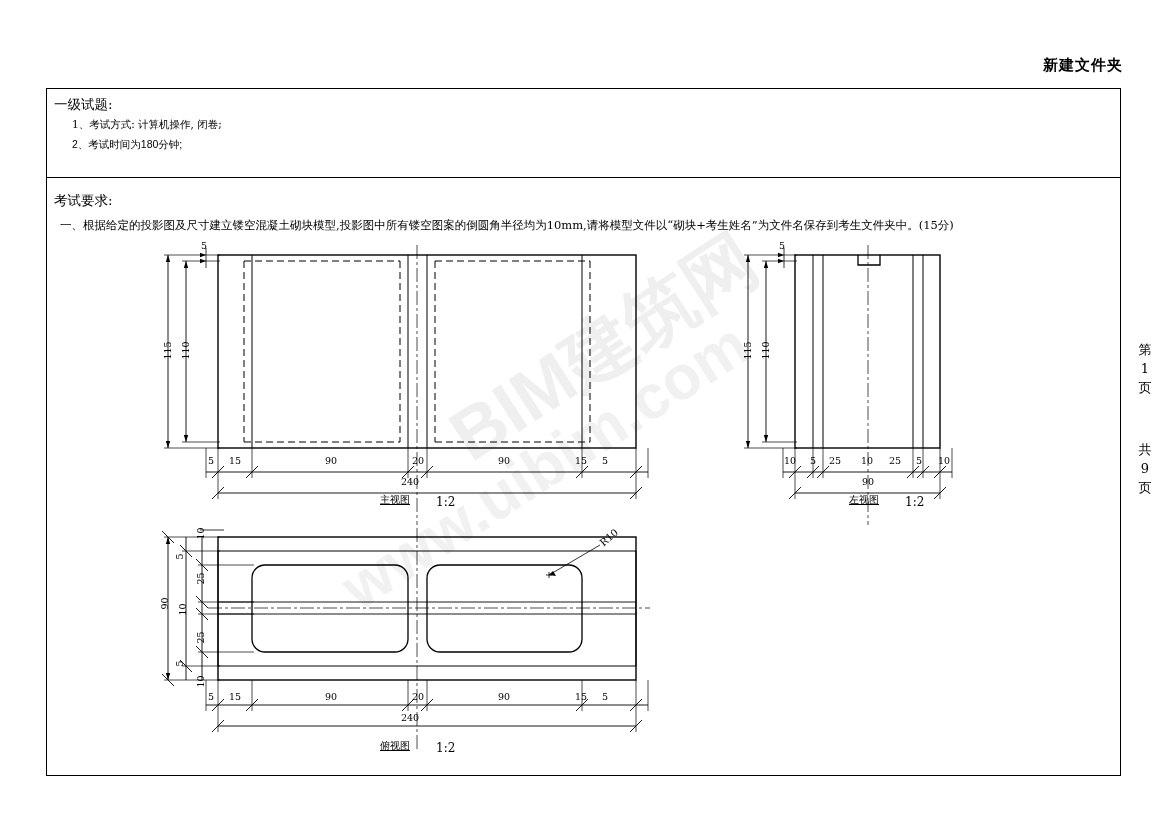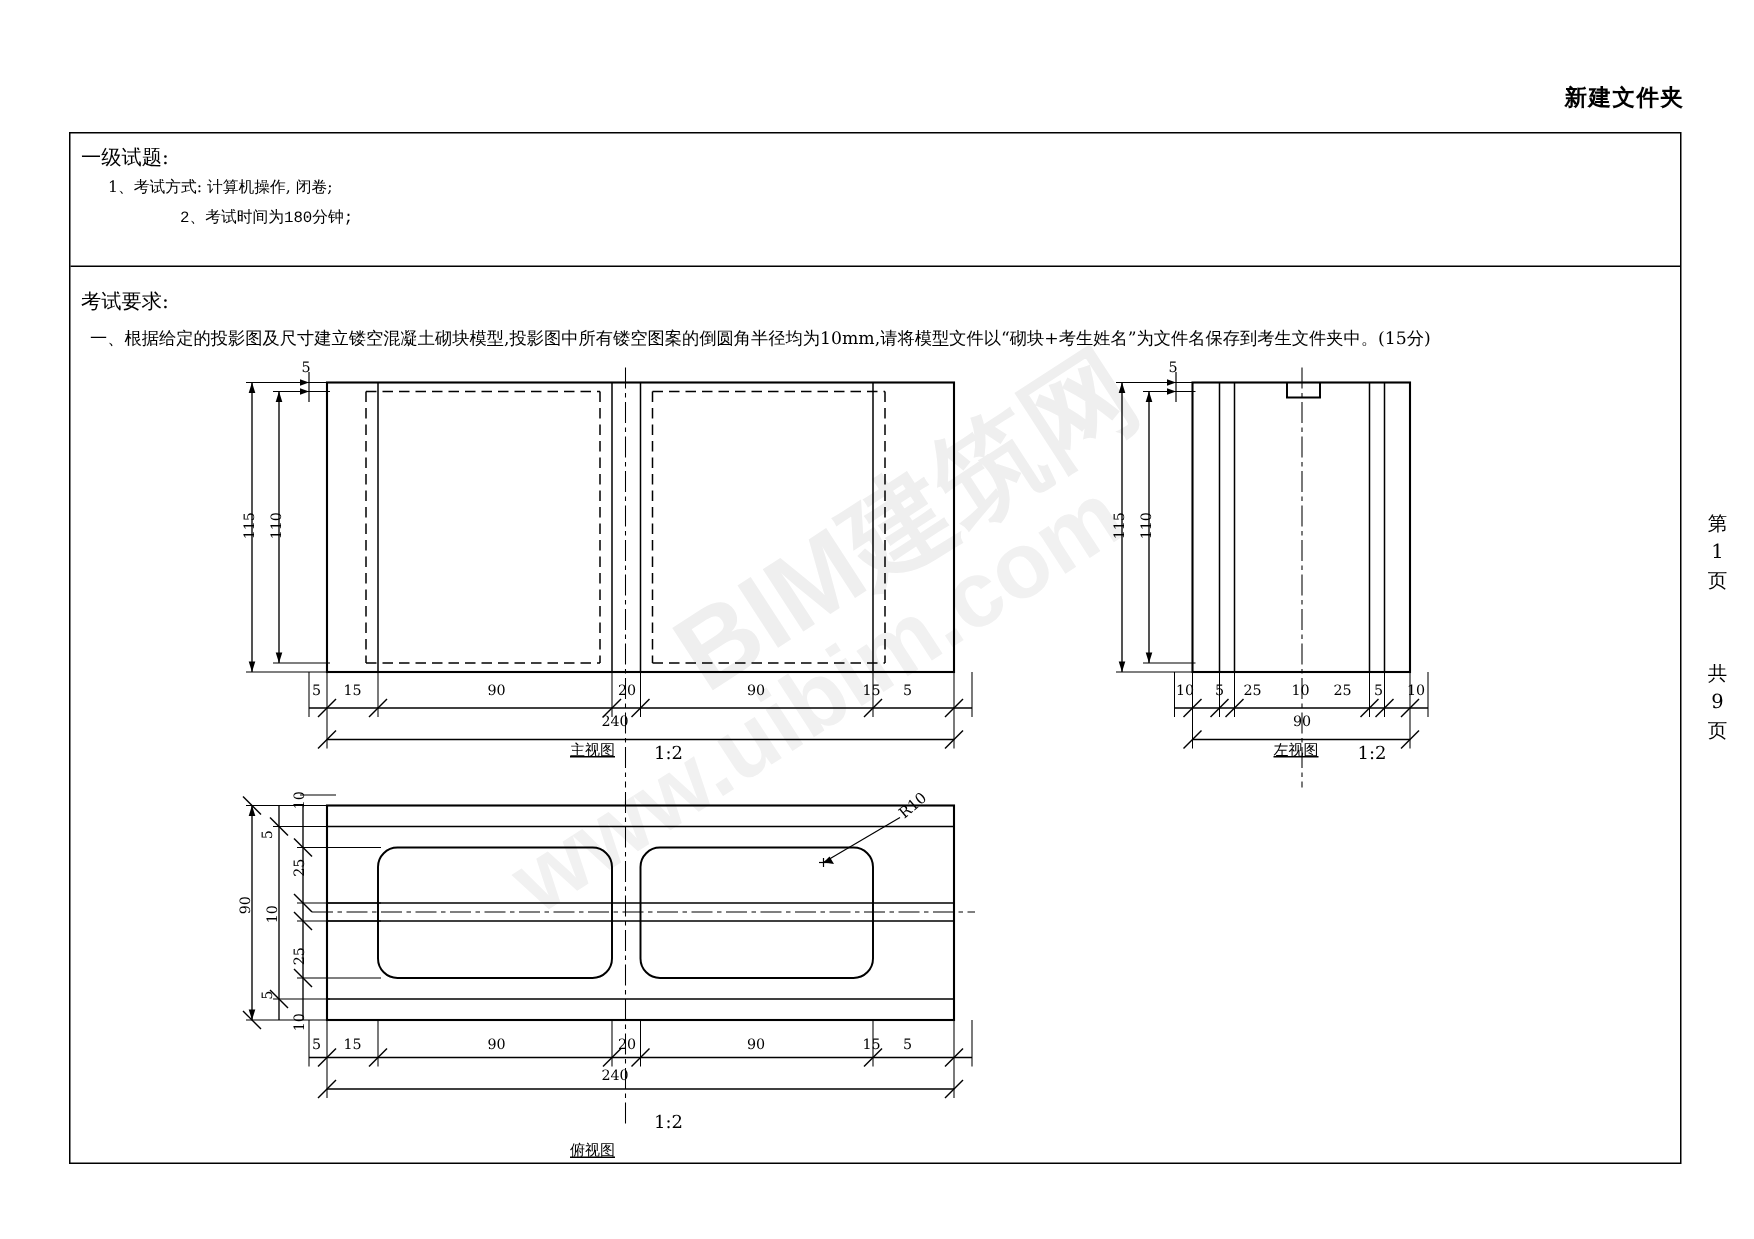--- a/index.html
+++ b/index.html
@@ -10,21 +10,21 @@
   .hdr-title{position:absolute;left:55px;top:54px;font-family:"DejaVu Serif",serif;font-size:17px;font-weight:700;letter-spacing:1px;white-space:nowrap;}
   .hdr-org{position:absolute;right:46px;top:56px;font-family:"DejaVu Serif",serif;font-size:15px;font-weight:700;letter-spacing:1px;white-space:nowrap;}
 
   
   .frame{position:absolute;left:46px;top:88px;width:1075px;height:688px;border:1.6px solid #000;box-sizing:border-box;}
   .sep{position:absolute;left:0;width:100%;height:0;border-top:1.3px solid #000;}
   .sep1{top:88px;}
 
   .req-title{position:absolute;left:54px;top:96px;font-family:"DejaVu Serif",serif;font-size:13.5px;}
   .req-l1{position:absolute;left:72px;top:118px;font-size:10.5px;font-family:"DejaVu Serif",serif;}
-  .req-l2{position:absolute;left:72px;top:138px;font-size:10.5px;font-family:Liberation Mono, monospace;margin-left:48px;}
+  .req-l2{position:absolute;left:72px;top:138px;font-size:10.5px;font-family:Liberation Sans, sans-serif;}
   .req-l3{position:absolute;left:72px;top:158px;font-size:10.5px;font-family:"DejaVu Serif",serif;}
 
   .sec-title{position:absolute;left:54px;top:192px;font-family:"DejaVu Serif",serif;font-size:13.5px;}
   .q1{position:absolute;left:60px;top:218px;font-size:11.5px;font-family:"DejaVu Serif",serif;white-space:nowrap;}
 
   
   .pageno{position:absolute;right:14px;top:340px;width:20px;text-align:center;font-family:"DejaVu Serif",serif;font-size:13px;line-height:19px;}
   .pageno2{position:absolute;right:14px;top:440px;width:20px;text-align:center;font-family:"DejaVu Serif",serif;font-size:13px;line-height:19px;}
   .dim{position:absolute;font-family:"DejaVu Serif",serif;font-size:9.5px;text-align:center;}
   .dimv{position:absolute;font-family:"DejaVu Serif",serif;font-size:9.5px;transform:rotate(-90deg);transform-origin:center center;white-space:nowrap;}
@@ -311,18 +311,18 @@
 
   <div class="dim" style="left:203px;top:691px;width:16px;">5</div>
   <div class="dim" style="left:226px;top:691px;width:18px;">15</div>
   <div class="dim" style="left:321px;top:691px;width:20px;">90</div>
   <div class="dim" style="left:408px;top:691px;width:20px;">20</div>
   <div class="dim" style="left:494px;top:691px;width:20px;">90</div>
   <div class="dim" style="left:572px;top:691px;width:18px;">15</div>
   <div class="dim" style="left:597px;top:691px;width:16px;">5</div>
   <div class="dim" style="left:395px;top:712px;width:30px;">240</div>
 
-  <div class="view-label" style="left:380px;top:739px;margin-top:21px;">
+  <div class="view-label" style="left:380px;top:739px;">
     <u>俯视图</u>
   </div>
   <div class="scale-label" style="left:436px;top:741px;">1:2</div>
 
 </div>
 
 </body></html>

